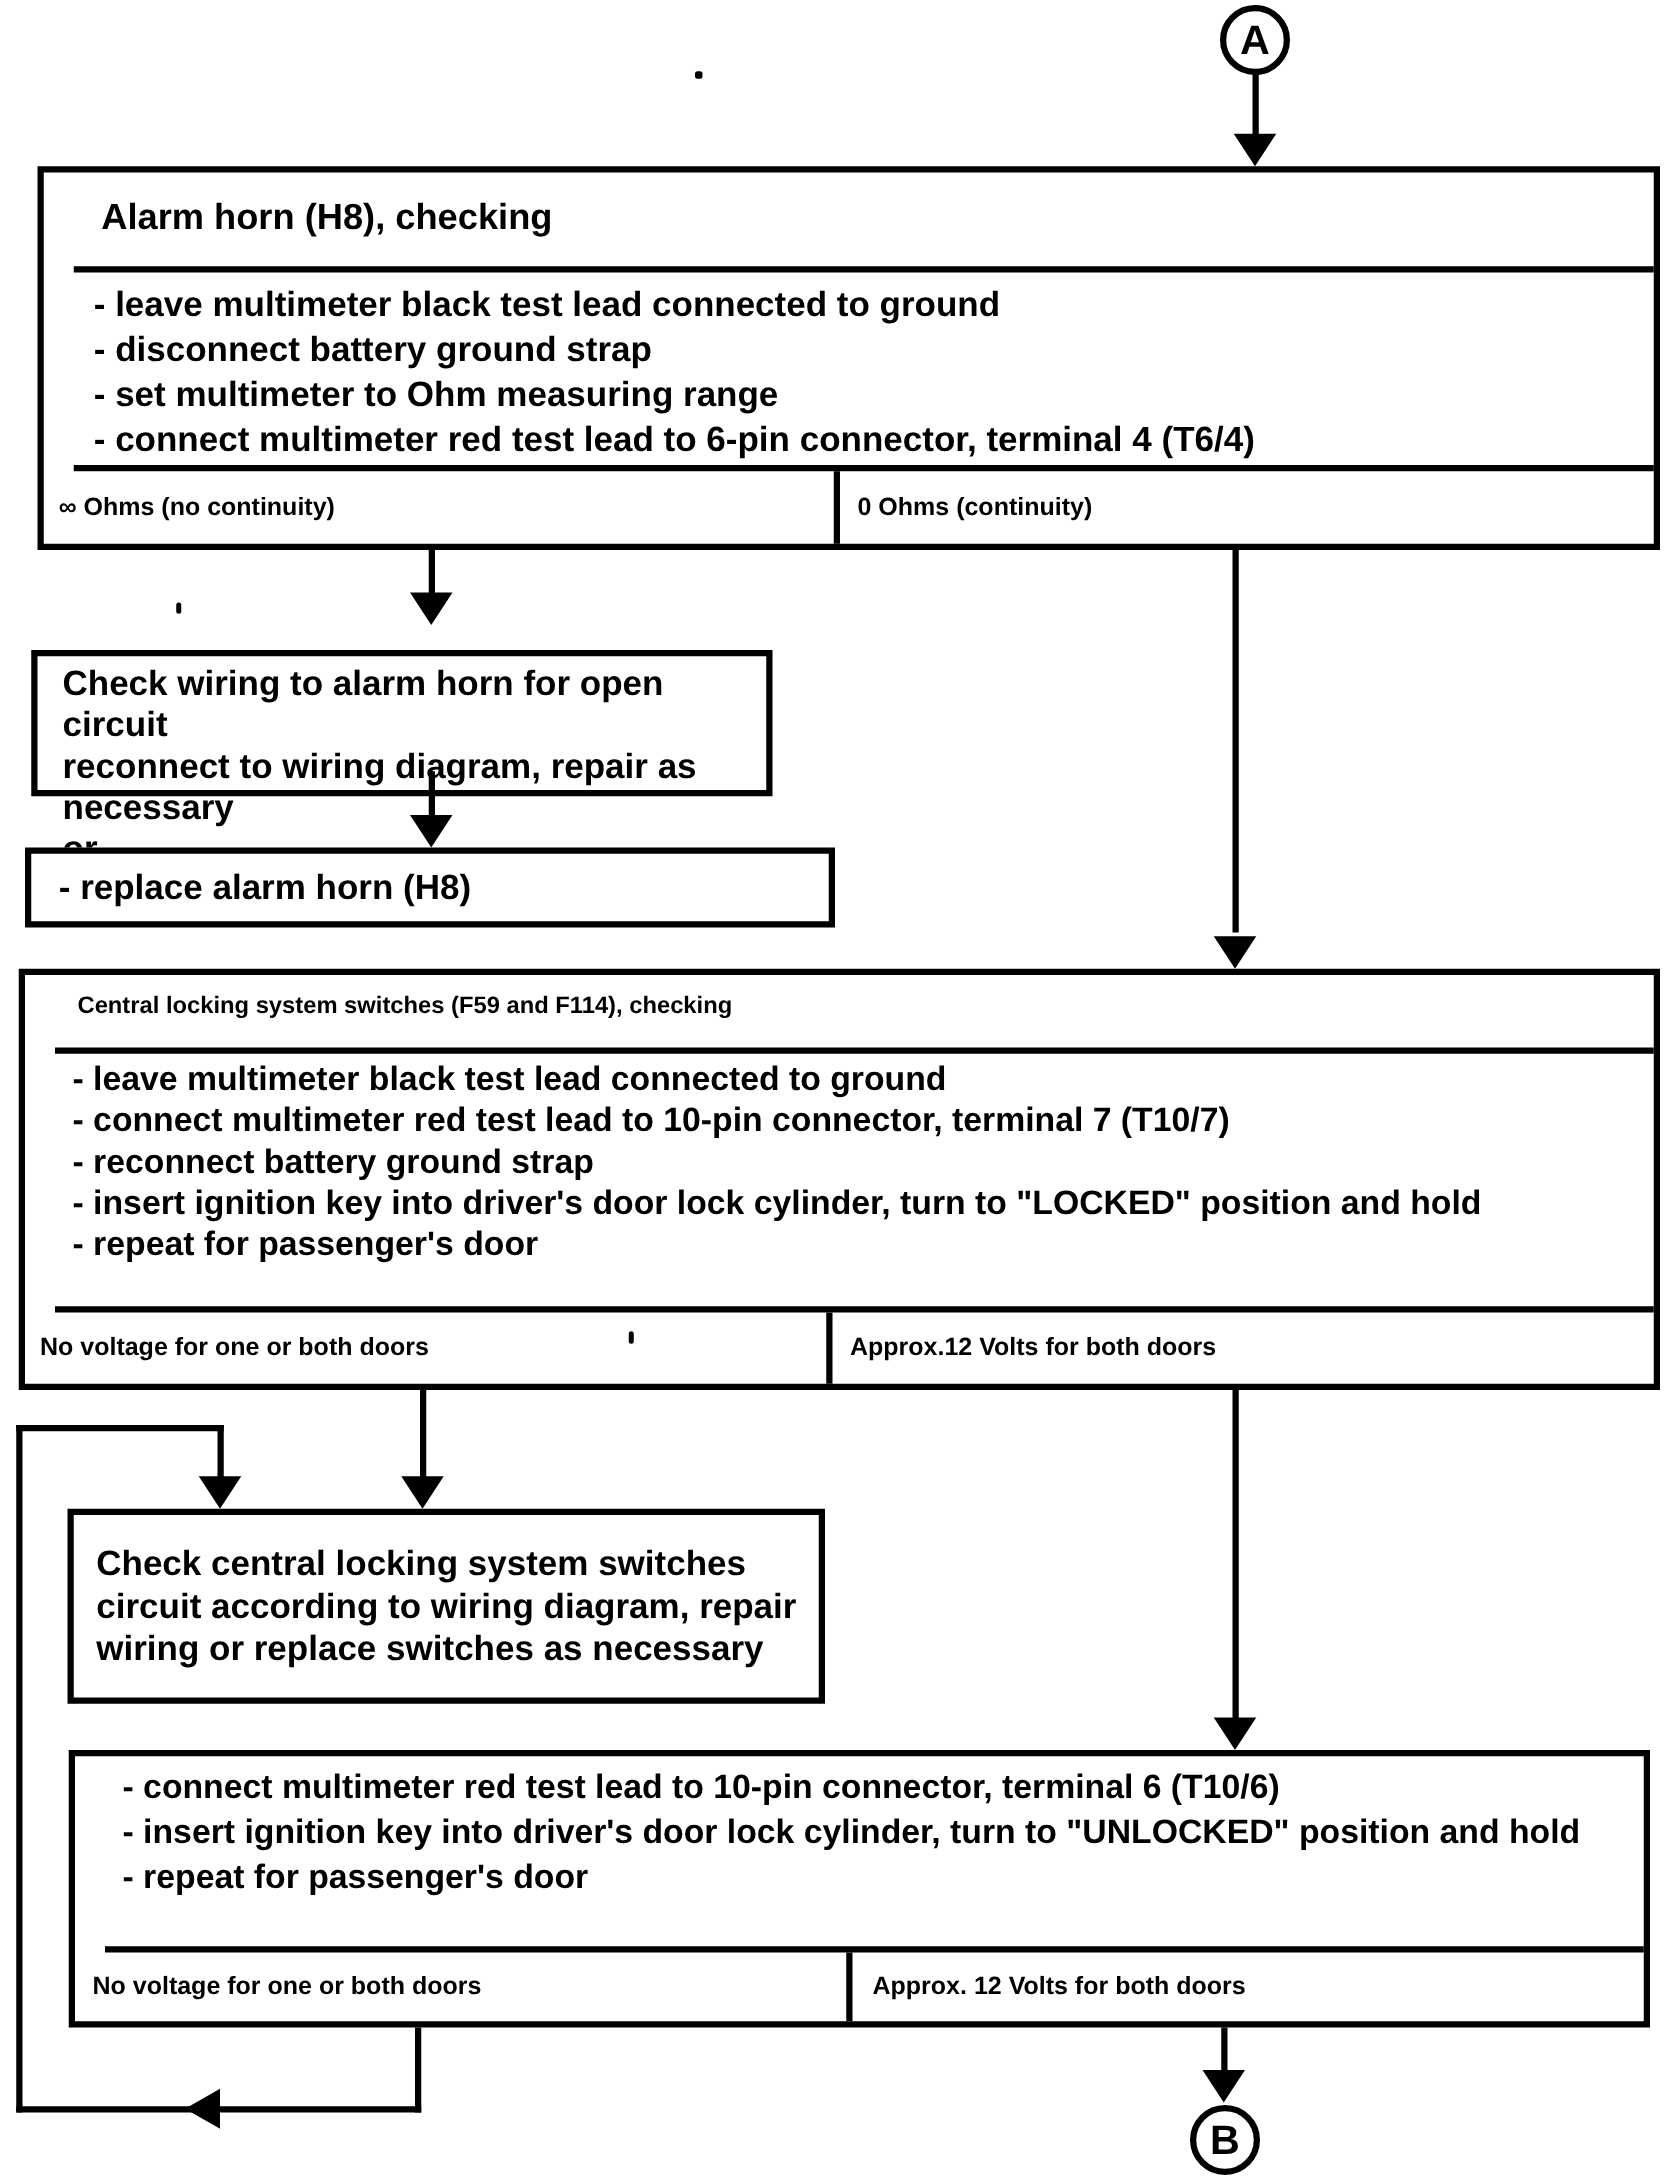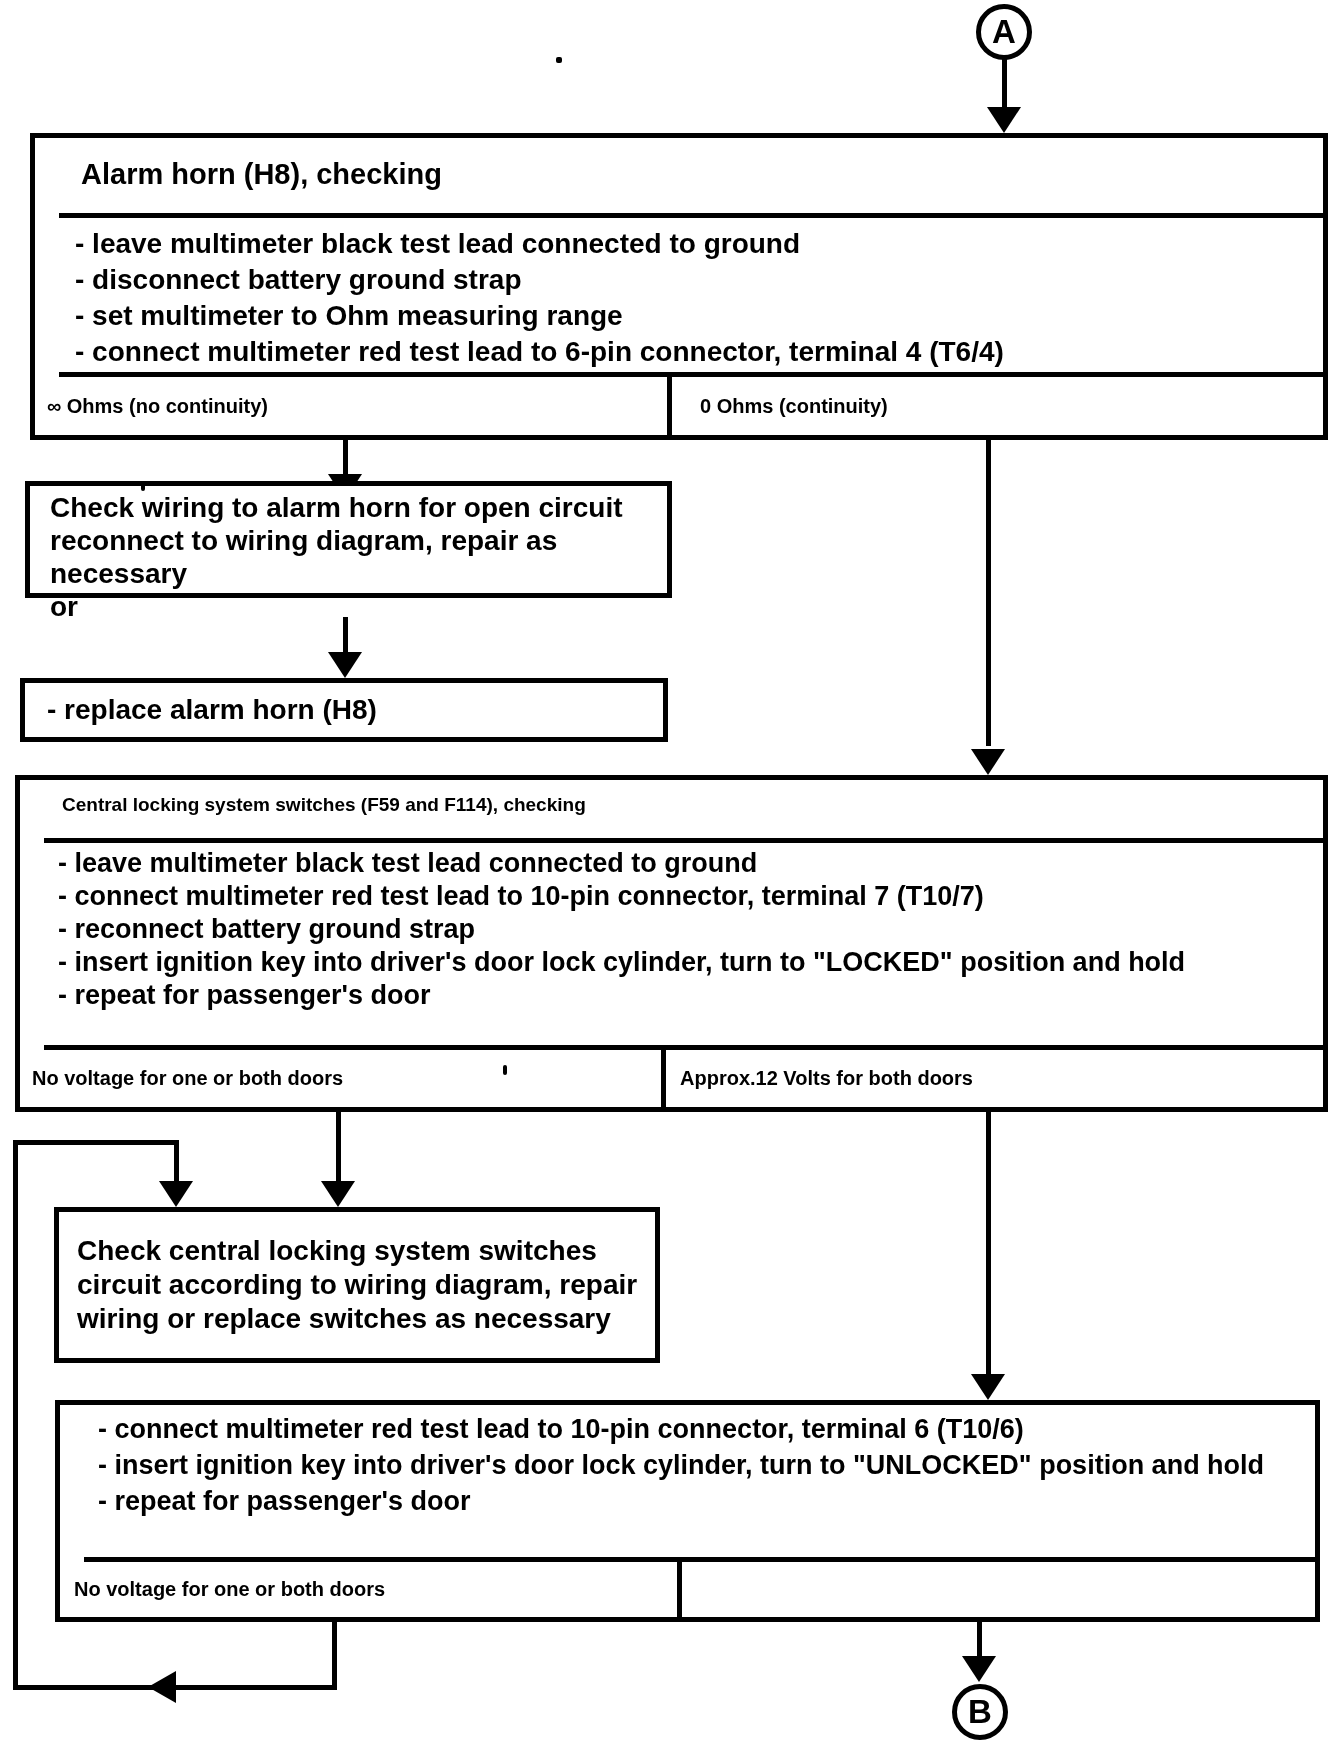--- a/index.html
+++ b/index.html
@@ -44,28 +44,28 @@
   <div class="box" style="left:30px; top:133px; width:1298px; height:307px;">
     <div class="row divb title-row" style="height:80px;">Alarm horn (H8), checking</div>
     <div class="row divb steps" style="height:159px; padding:8px 0 0 16px; line-height:36px;">
       <div class="step-line">- leave multimeter black test lead connected to ground</div>
       <div class="step-line">- disconnect battery ground strap</div>
       <div class="step-line">- set multimeter to Ohm measuring range</div>
       <div class="step-line">- connect multimeter red test lead to 6-pin connector, terminal 4 (T6/4)</div>
     </div>
     <div class="row results" style="height:58px;">
       <div class="rcell" style="width:637px; border-right:5px solid #000; padding-left:12px;">∞ Ohms (no continuity)</div>
-      <div class="rcell" style="flex:1; padding-left:28px;">0 Ohms (continuity)</div>
+      <div class="rcell" style="flex:1; padding-left:14px;">0 Ohms (continuity)</div>
     </div>
   </div>
 
   <div class="vl" style="left:343px; top:440px; width:5px; height:36px;"></div>
   <div class="arr-d" style="left:328px; top:474px;"></div>
 
-  <div class="freeblock" style="left:25px; top:481px; width:647px; height:117px; padding:5px 0 0 20px; line-height:33px;">
+  <div class="freeblock" style="left:25px; top:520px; width:593px; height:117px; padding:5px 0 0 20px; line-height:33px;">
     <div>Check wiring to alarm horn for open circuit</div>
     <div>reconnect to wiring diagram, repair as necessary</div>
     <div>or</div>
   </div>
 
   <div class="vl" style="left:343px; top:617px; width:5px; height:37px;"></div>
   <div class="arr-d" style="left:328px; top:652px;"></div>
 
   <div class="freeblock" style="left:20px; top:678px; width:648px; height:64px; display:flex; align-items:center; padding-left:22px;">
     <span>- replace alarm horn (H8)</span>
@@ -107,20 +107,21 @@
   <div class="arr-d" style="left:971px; top:1374px;"></div>
 
   <div class="box" style="left:55px; top:1400px; width:1265px; height:222px;">
     <div class="row divb steps" style="height:157px; padding:6px 0 0 14px; line-height:36px; font-size:27px;">
       <div class="step-line">- connect multimeter red test lead to 10-pin connector, terminal 6 (T10/6)</div>
       <div class="step-line">- insert ignition key into driver's door lock cylinder, turn to "UNLOCKED" position and hold</div>
       <div class="step-line">- repeat for passenger's door</div>
     </div>
     <div class="row results" style="height:55px;">
       <div class="rcell" style="width:622px; border-right:5px solid #000; padding-left:14px;">No voltage for one or both doors</div>
+      <div class="rcell" style="flex:1; padding-left:16px;">Approx. 12 Volts for both doors</div>
     </div>
   </div>
 
   <div class="vl" style="left:332px; top:1622px; width:5px; height:68px;"></div>
   <div class="hl" style="left:13px; top:1685px; width:324px; height:5px;"></div>
   <div class="arr-l" style="left:148px; top:1671px;"></div>
 
   <div class="vl" style="left:977px; top:1622px; width:5px; height:36px;"></div>
   <div class="arr-d" style="left:962px; top:1656px;"></div>
   <div class="connector" style="left:952px; top:1684px;">

